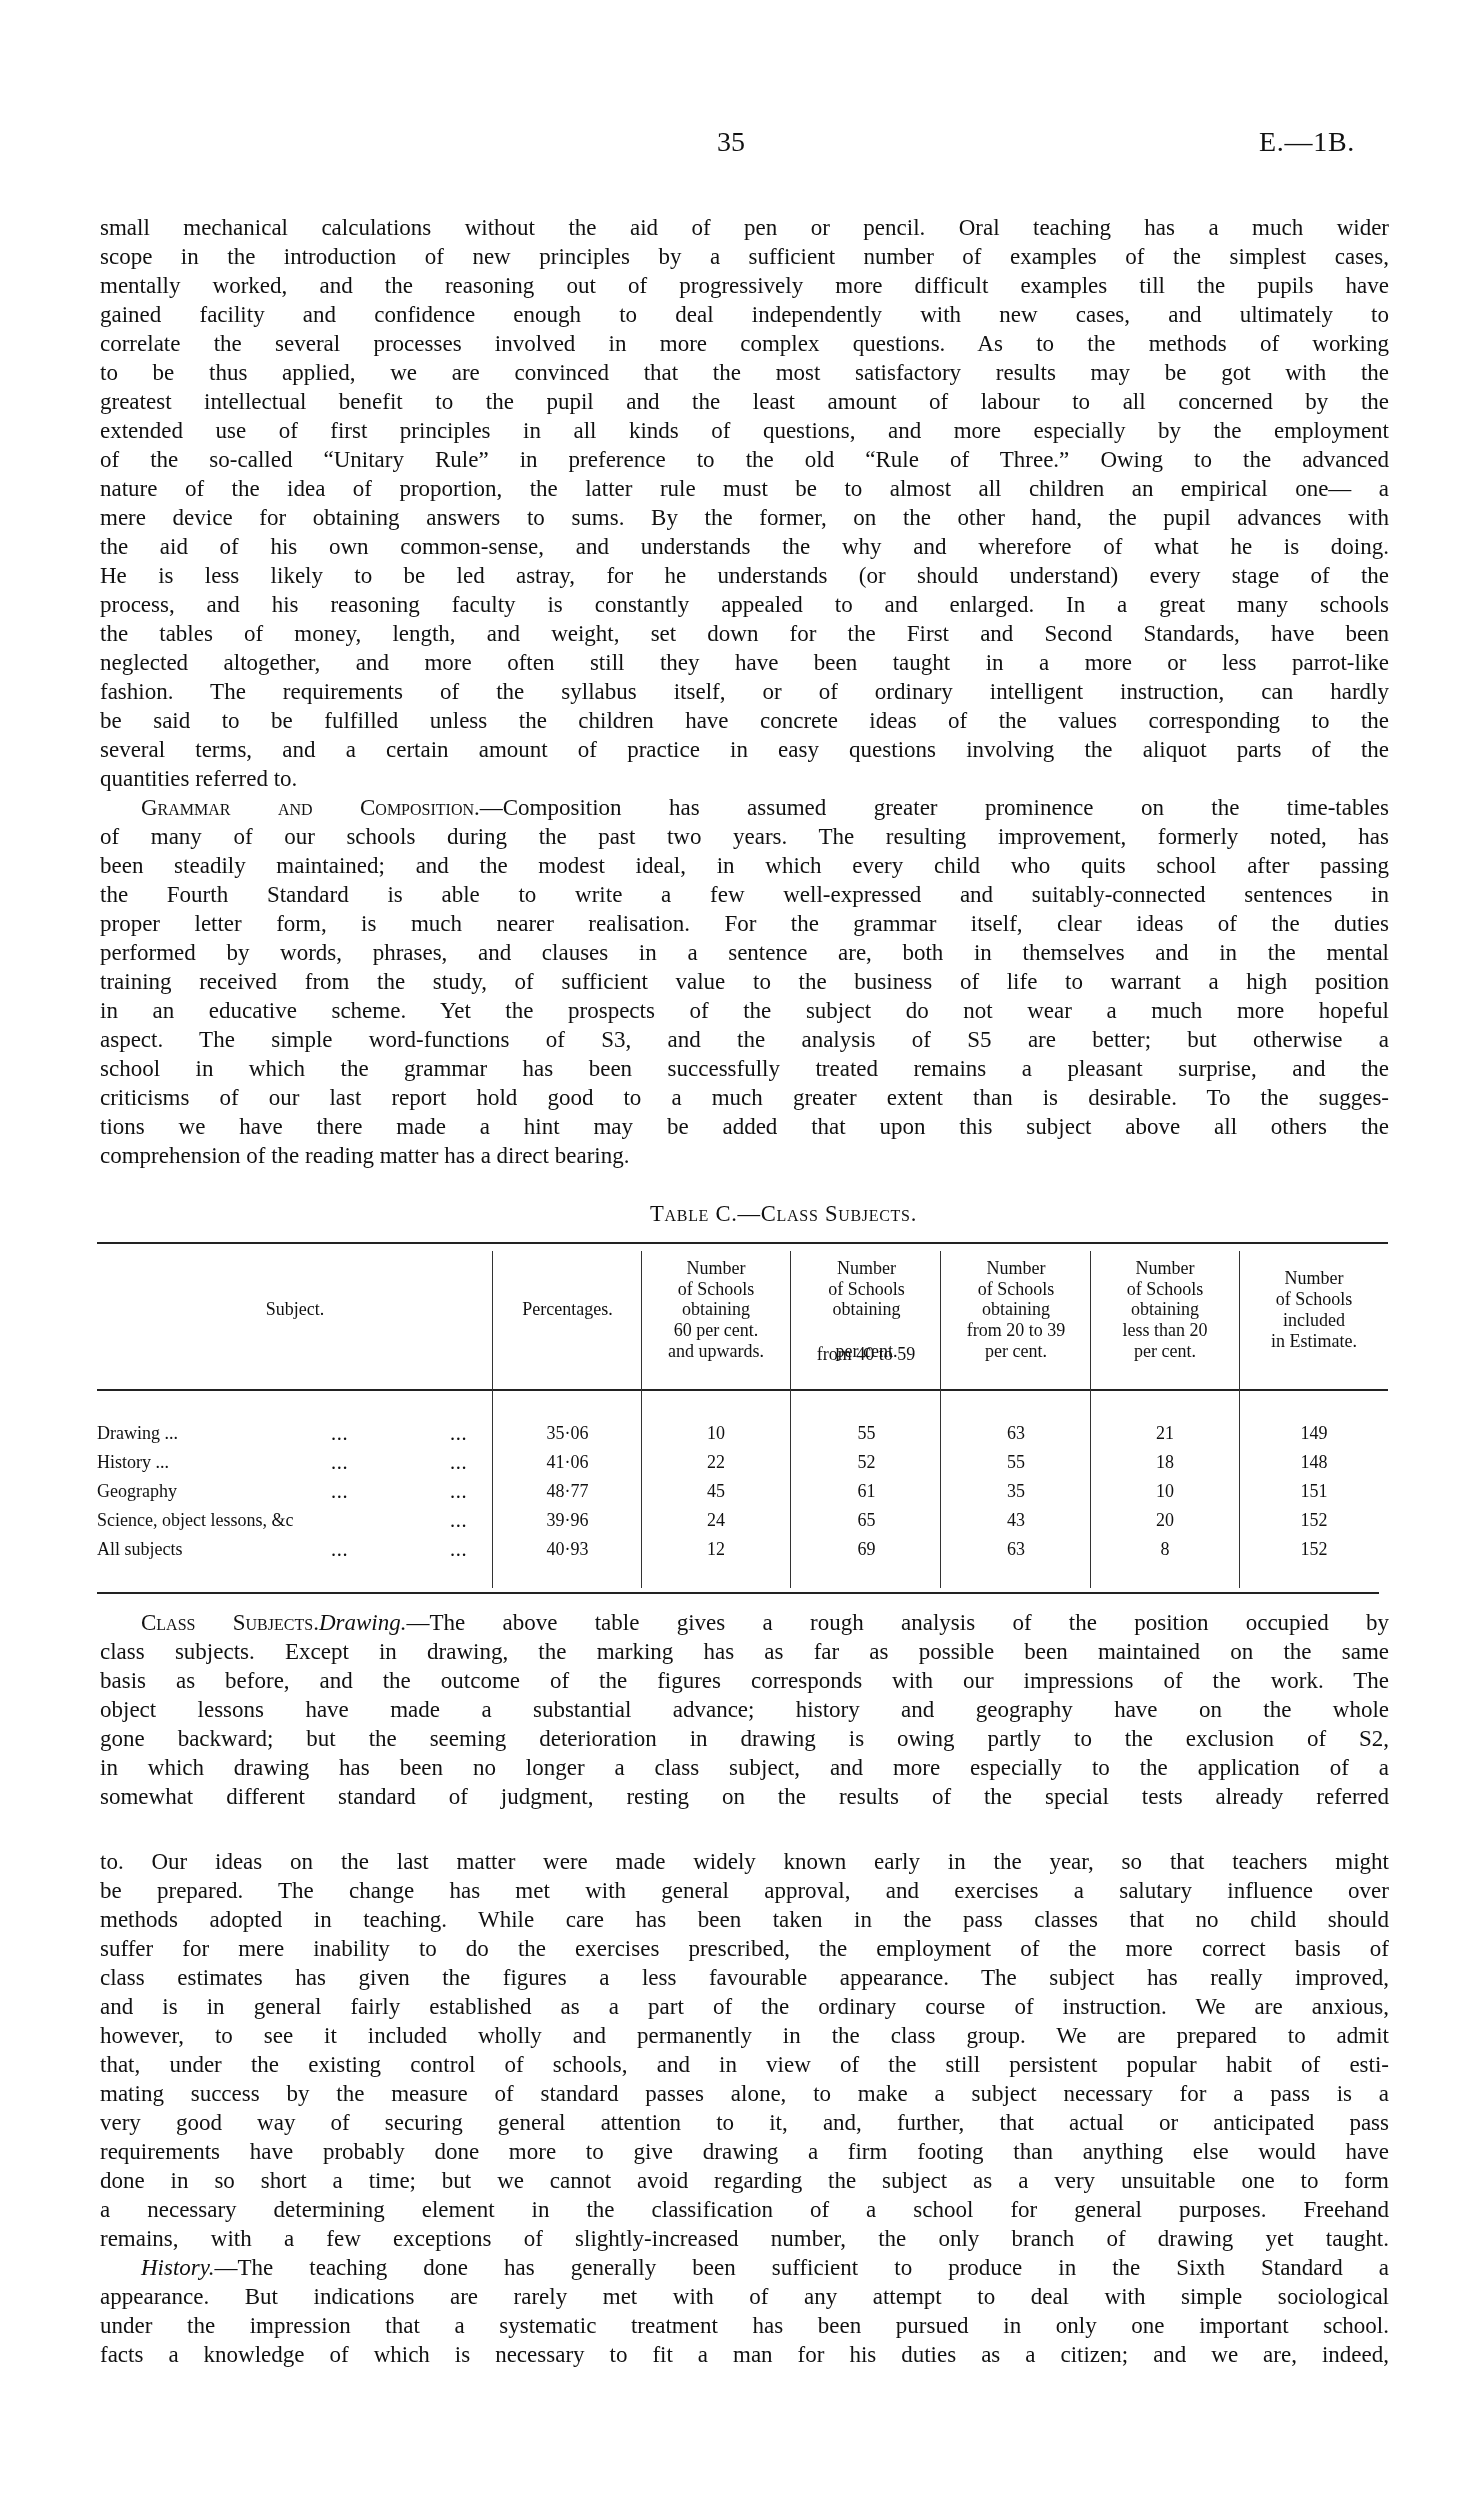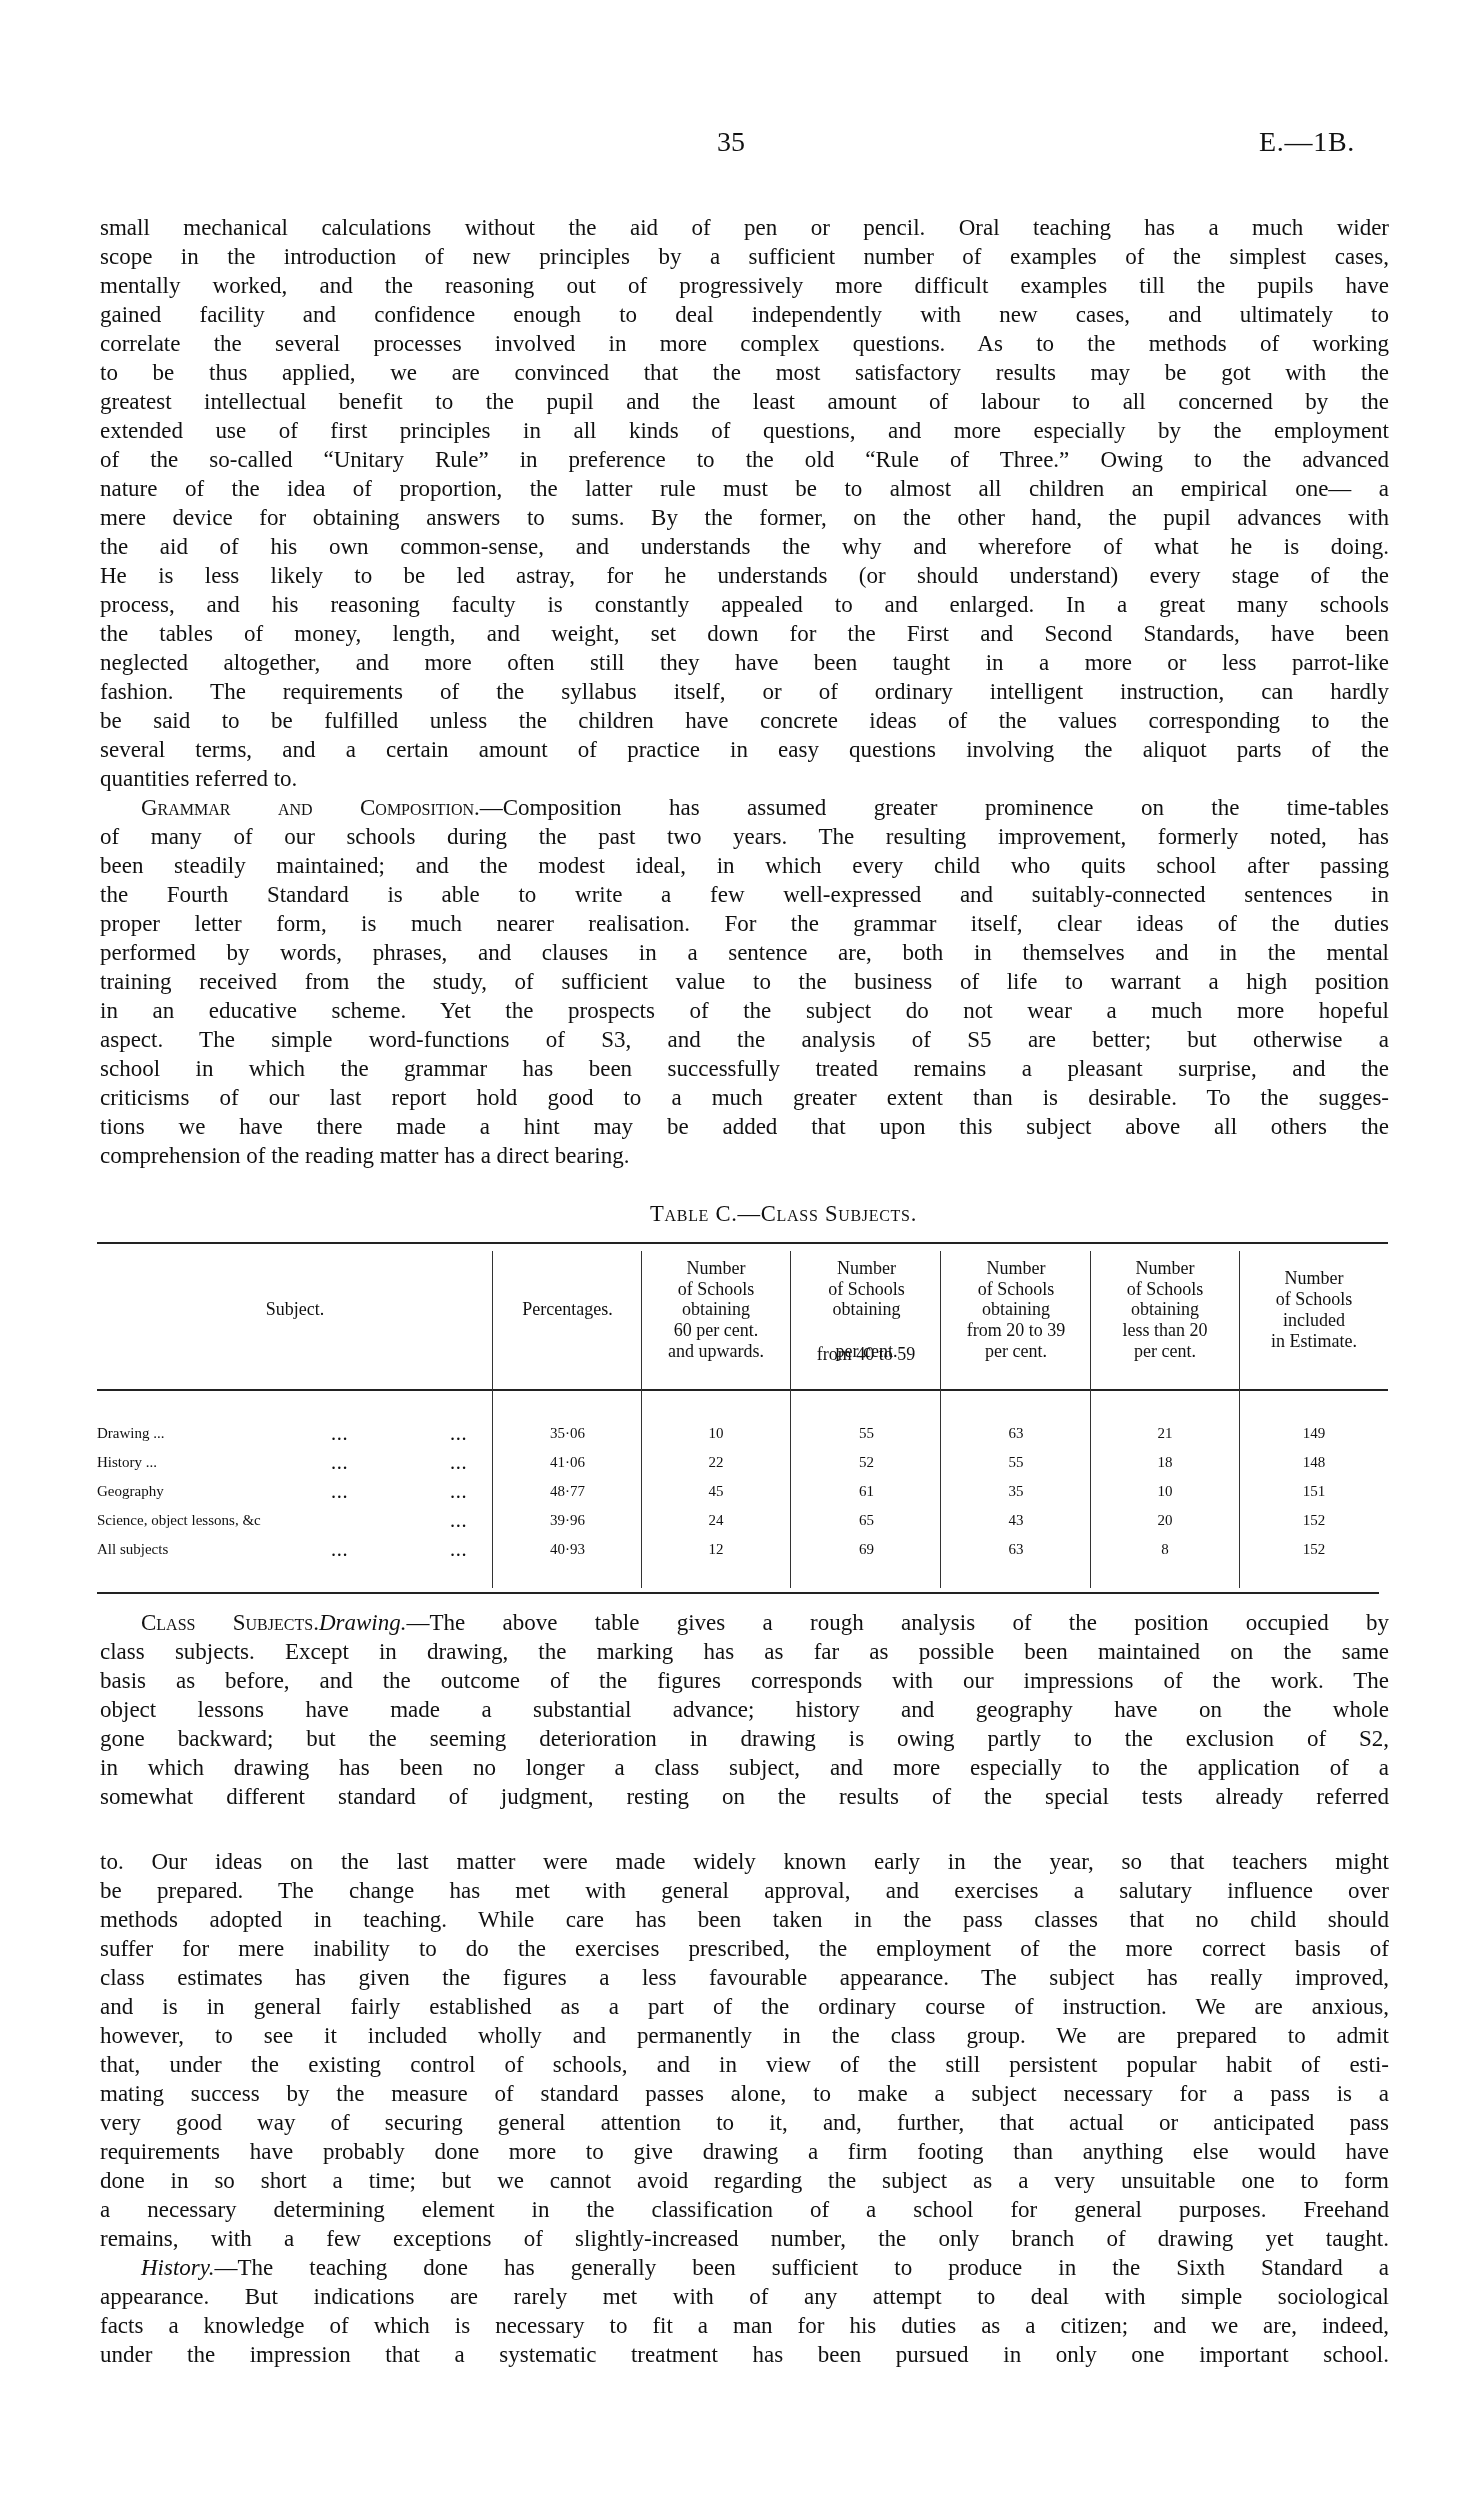--- a/index.html
+++ b/index.html
@@ -12,21 +12,21 @@
   .block { position:absolute; left:100px; width:1289px; }
   .line { display:block; height:29px; line-height:29px; font-size:23px;
           text-align:justify; text-align-last:justify; white-space:nowrap; }
   .line.last { text-align-last:left; }
   .line.indent { padding-left:41px; }
   #block-1 { top:213px; }
   #table-title { left:0; width:1471px; top:1199px; text-align:center; font-size:22.6px; line-height:29px; letter-spacing:0.7px;padding-left:48px; }
   .rule { position:absolute; background:#222; }
   .vline { position:absolute; width:1.1px; background:#333; }
   .th { position:absolute; text-align:center; font-size:18px; line-height:21px; white-space:nowrap; }
-  .td { position:absolute; font-size:15px; line-height:29px; white-space:nowrap; }
+  .td { position:absolute; font-size:18px; line-height:29px; white-space:nowrap; }
   .td.num { text-align:center; }
   .dots { position:absolute; font-size:20.4px; line-height:29px; letter-spacing:0.7px; }
   #block-2 { top:1608px; }
   i { font-style:italic; }
 </style>
 </head>
 <body>
 
 <div id="page-number" class="abs">35</div>
 <div id="report-code" class="abs">E.—1B.</div>
@@ -194,18 +194,18 @@
         <div class="line" style="white-space: nowrap;">requirements have probably done more to give drawing a firm footing than anything else would have</div>
         <div class="line" style="white-space: nowrap;">done in so short a time; but we cannot avoid regarding the subject as a very unsuitable one to form</div>
         <div class="line" style="white-space: nowrap;">a necessary determining element in the classification of a school for general purposes. Freehand</div>
         <div class="line" style="white-space: nowrap;">remains, with a few exceptions of slightly-increased number, the only branch of drawing yet taught.</div>
       </div>
   </div>
   <div>
     <div class="line indent" style="white-space: nowrap;"><i>History.</i><span>—The teaching done has generally been sufficient to produce in the Sixth Standard a</span></div>
     <div id="history-lines">
         <div class="line" style="white-space: nowrap;">appearance. But indications are rarely met with of any attempt to deal with simple sociological</div>
+        <div class="line" style="white-space: nowrap;">under the impression that a systematic treatment has been pursued in only one important school.</div>
         <div class="line" style="white-space: nowrap;">facts a knowledge of which is necessary to fit a man for his duties as a citizen; and we are, indeed,</div>
-        <div class="line" style="white-space: nowrap;">under the impression that a systematic treatment has been pursued in only one important school.</div>
       </div>
   </div>
 </div>
 
 
 </body></html>

